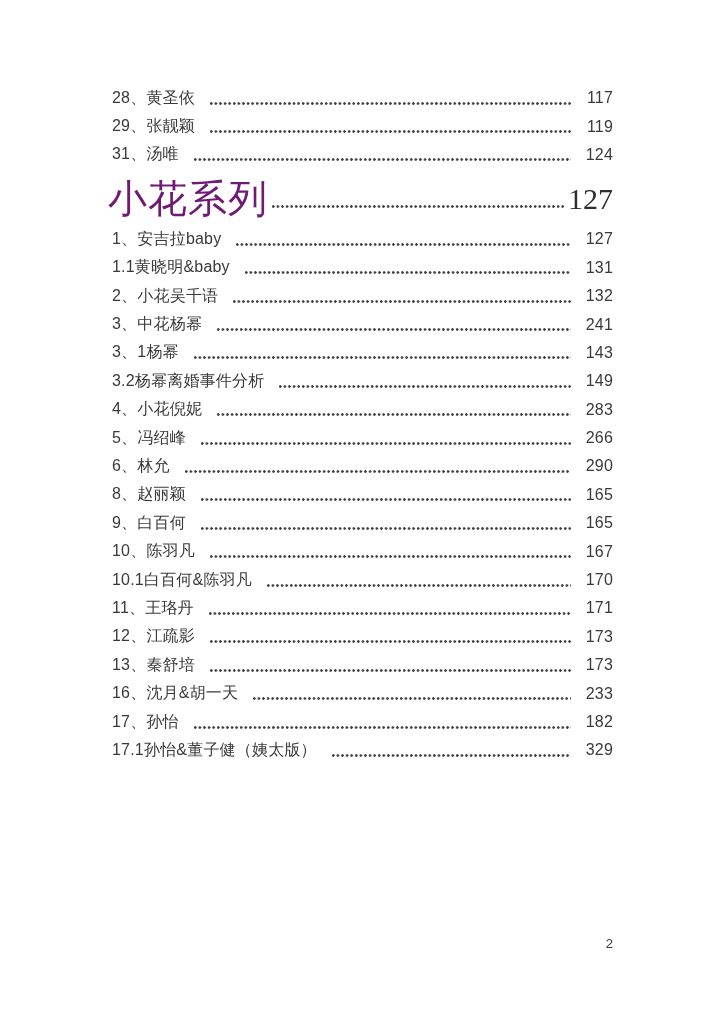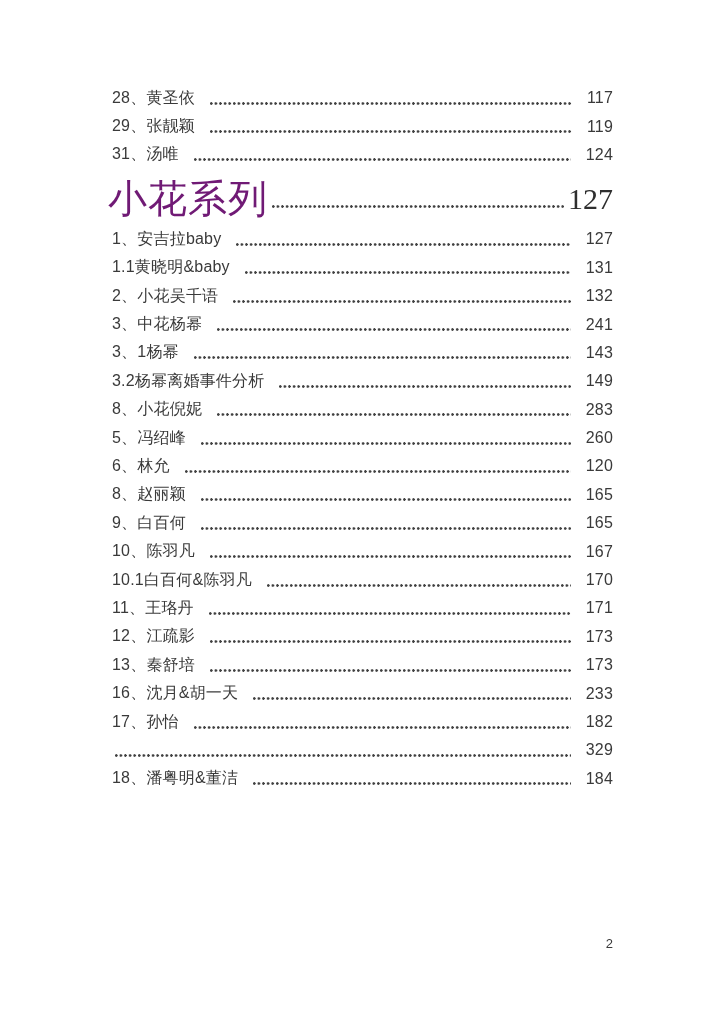--- a/index.html
+++ b/index.html
@@ -140,35 +140,35 @@
           <span class="pagenum">143</span>
         </div>
 
         <div class="toc-row">
           <span class="label">3.2杨幂离婚事件分析</span>
           <span class="leader"></span>
           <span class="pagenum">149</span>
         </div>
 
         <div class="toc-row">
-          <span class="label">8、小花倪妮</span>
+          <span class="label">4、小花倪妮</span>
           <span class="leader"></span>
           <span class="pagenum">283</span>
         </div>
 
         <div class="toc-row">
           <span class="label">5、冯绍峰</span>
           <span class="leader"></span>
-          <span class="pagenum">260</span>
+          <span class="pagenum">266</span>
         </div>
 
         <div class="toc-row">
           <span class="label">6、林允</span>
           <span class="leader"></span>
-          <span class="pagenum">120</span>
+          <span class="pagenum">290</span>
         </div>
 
 
         <div class="toc-row">
           <span class="label">8、赵丽颖</span>
           <span class="leader"></span>
           <span class="pagenum">165</span>
         </div>
 
         <div class="toc-row">
@@ -215,27 +215,23 @@
           <span class="pagenum">233</span>
         </div>
 
         <div class="toc-row">
           <span class="label">17、孙怡</span>
           <span class="leader"></span>
           <span class="pagenum">182</span>
         </div>
 
         <div class="toc-row">
+          <span class="label">17.1孙怡&amp;董子健（姨太版）</span>
           <span class="leader"></span>
           <span class="pagenum">329</span>
         </div>
 
-        <div class="toc-row">
-          <span class="label">18、潘粤明&amp;董洁</span>
-          <span class="leader"></span>
-          <span class="pagenum">184</span>
-        </div>
       </div>
 
   </div>
 
   <div class="page-footer">2</div>
 </div>
 
 </body></html>

